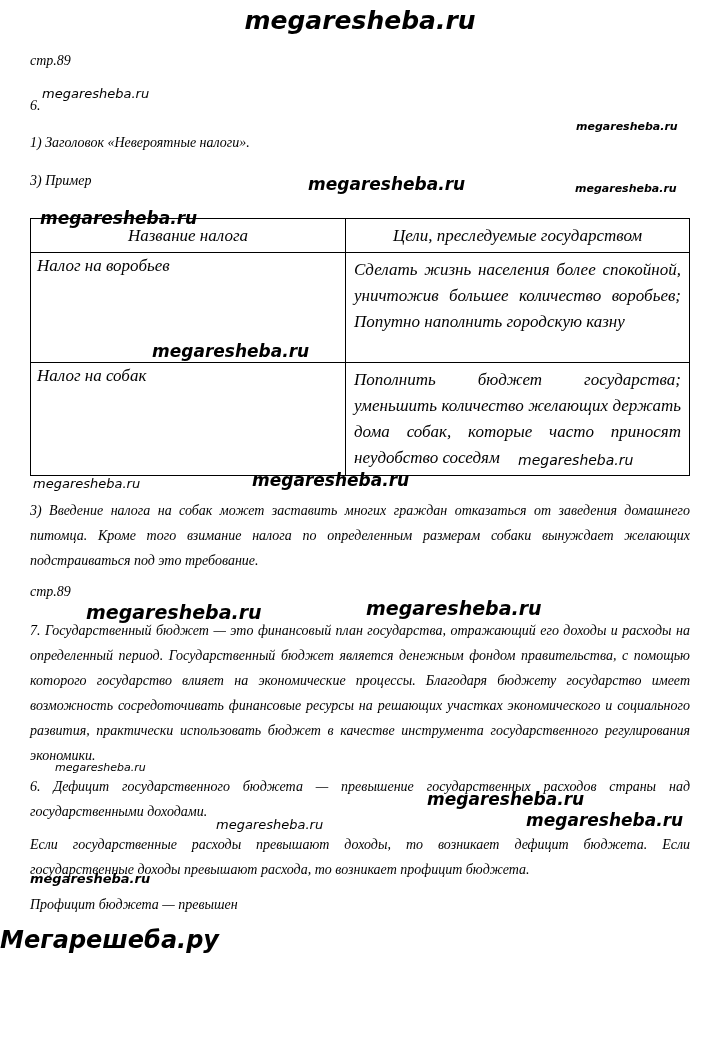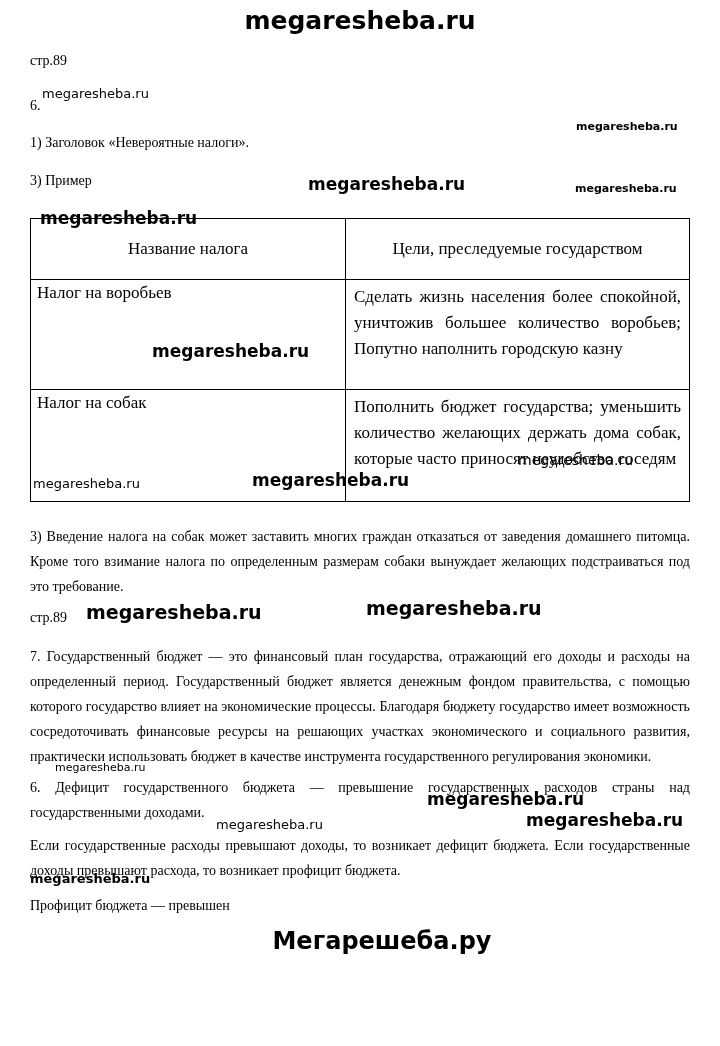--- a/index.html
+++ b/index.html
@@ -1,15 +1,15 @@
 <!DOCTYPE html>
 <html><head>
 <meta charset="utf-8">
 <style>
-  * { margin: 0; padding: 0; box-sizing: border-box; }
+  * { margin: 0; padding: 0; box-sizing: border-box; font-style: italic; }
   html, body { background: #ffffff; }
   body {
     width: 720px; height: 1046px;
     font-family: "Liberation Serif", serif;
     color: #000;
     position: relative;
     overflow: hidden;
   }
   .page {
     position: relative;
@@ -27,27 +27,25 @@
   }
   .header-wm {
     text-align: center;
     font-family: "DejaVu Sans", sans-serif;
     font-weight: bold;
     font-size: 25px;
     padding-top: 6px;
     line-height: 30px;
   }
   .bottom-brand {
-    text-align: center;
     font-family: "DejaVu Sans", sans-serif;
     font-weight: bold;
     font-size: 24px;
     margin-top: 8px;
     line-height: 30px;
-    margin-left: 44px;
   }
   
   .t {
     margin-left: 30px; margin-right: 30px;
     font-size: 14px;
     line-height: 25px;
   }
   .pageref1 { margin-top: 12px; }
   .item6    { margin-top: 20px; }
   .line1    { margin-top: 12px; }
@@ -67,21 +65,21 @@
   }
   table.tax-table th, table.tax-table td {
     border: 1px solid #000;
     font-size: 17px;
     line-height: 26px;
     vertical-align: top;
   }
   table.tax-table th {
     font-weight: normal;
     text-align: center;
-    padding: 17px 4px;
+    padding: 3px 4px;
     height: 34px;
     vertical-align: middle;
   }
   table.tax-table col.c1 { width: 315px; }
   table.tax-table col.c2 { width: 344px; }
   td.cell-name {
     text-align: left;
     padding: 0 6px;
   }
   td.cell-goal {

